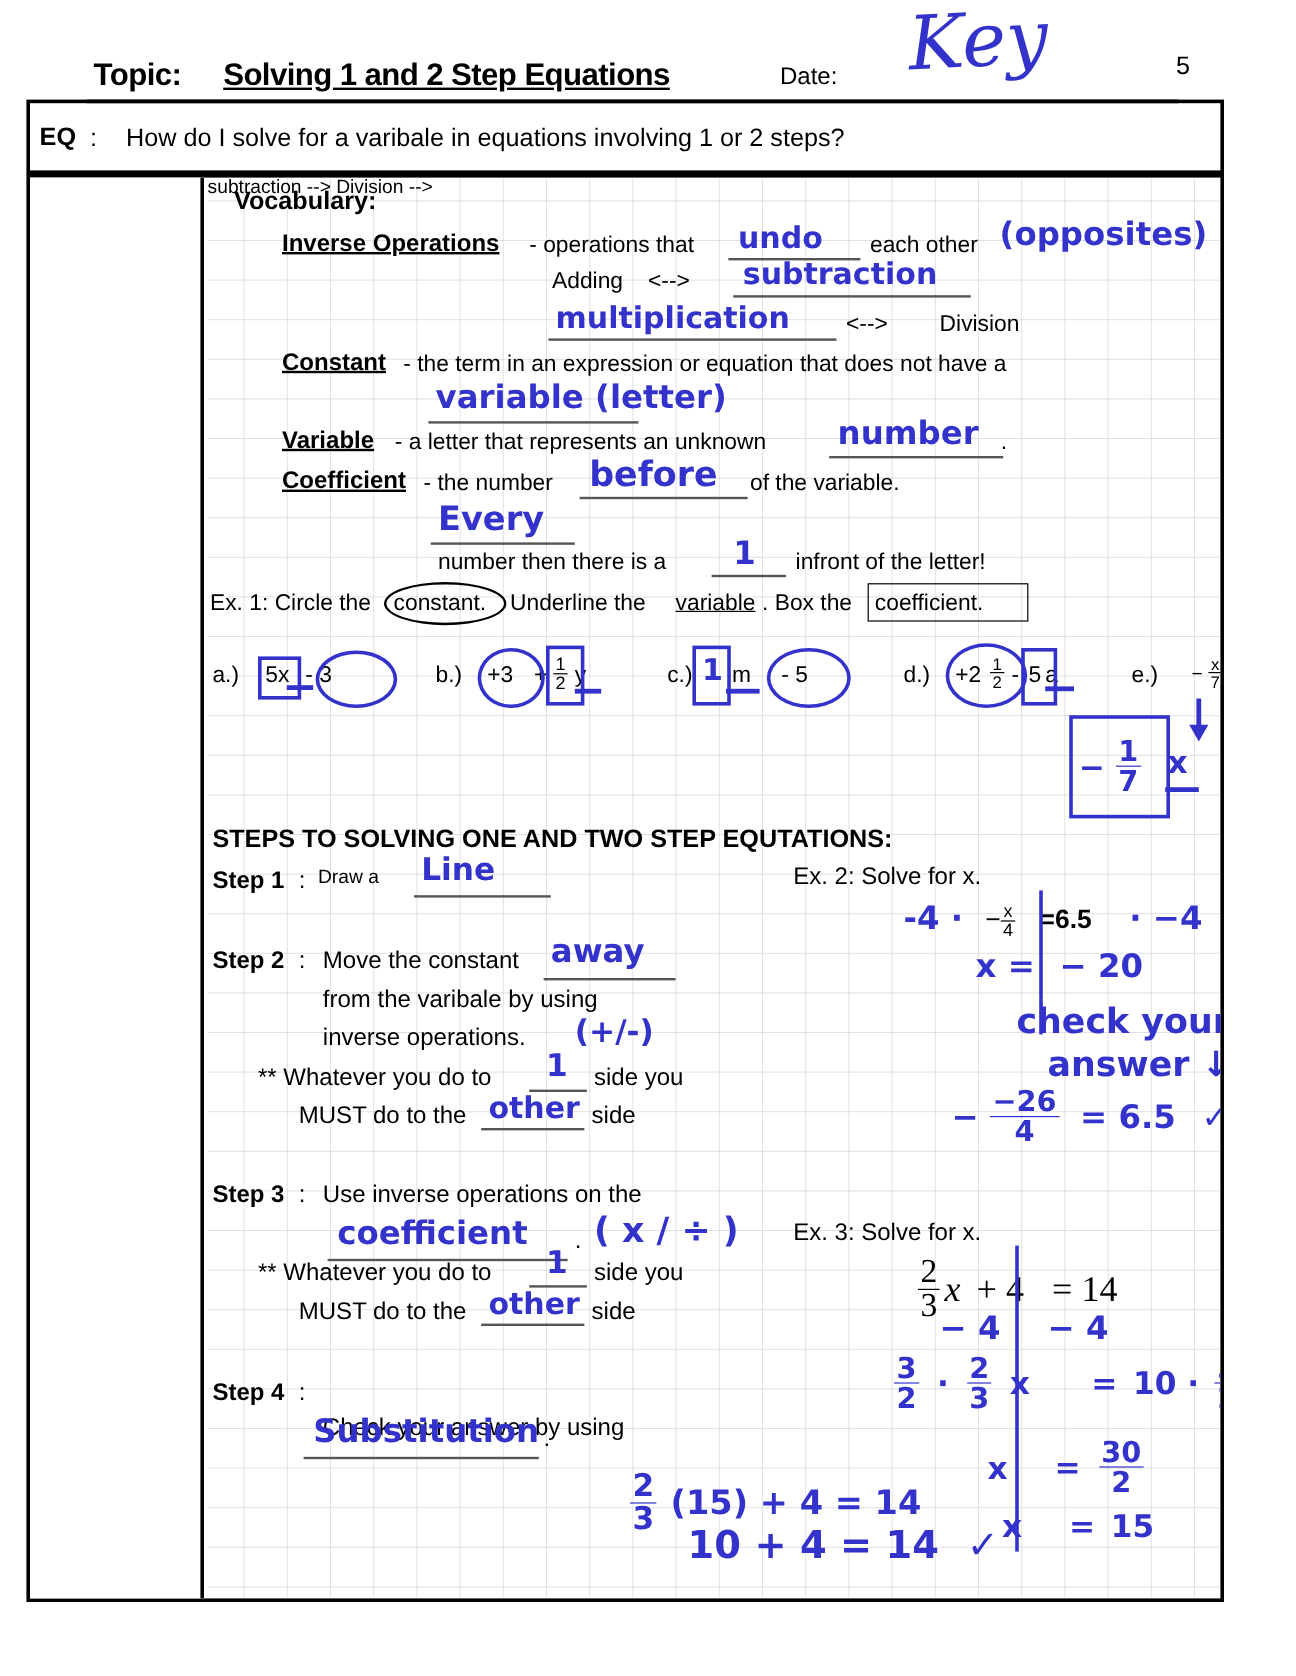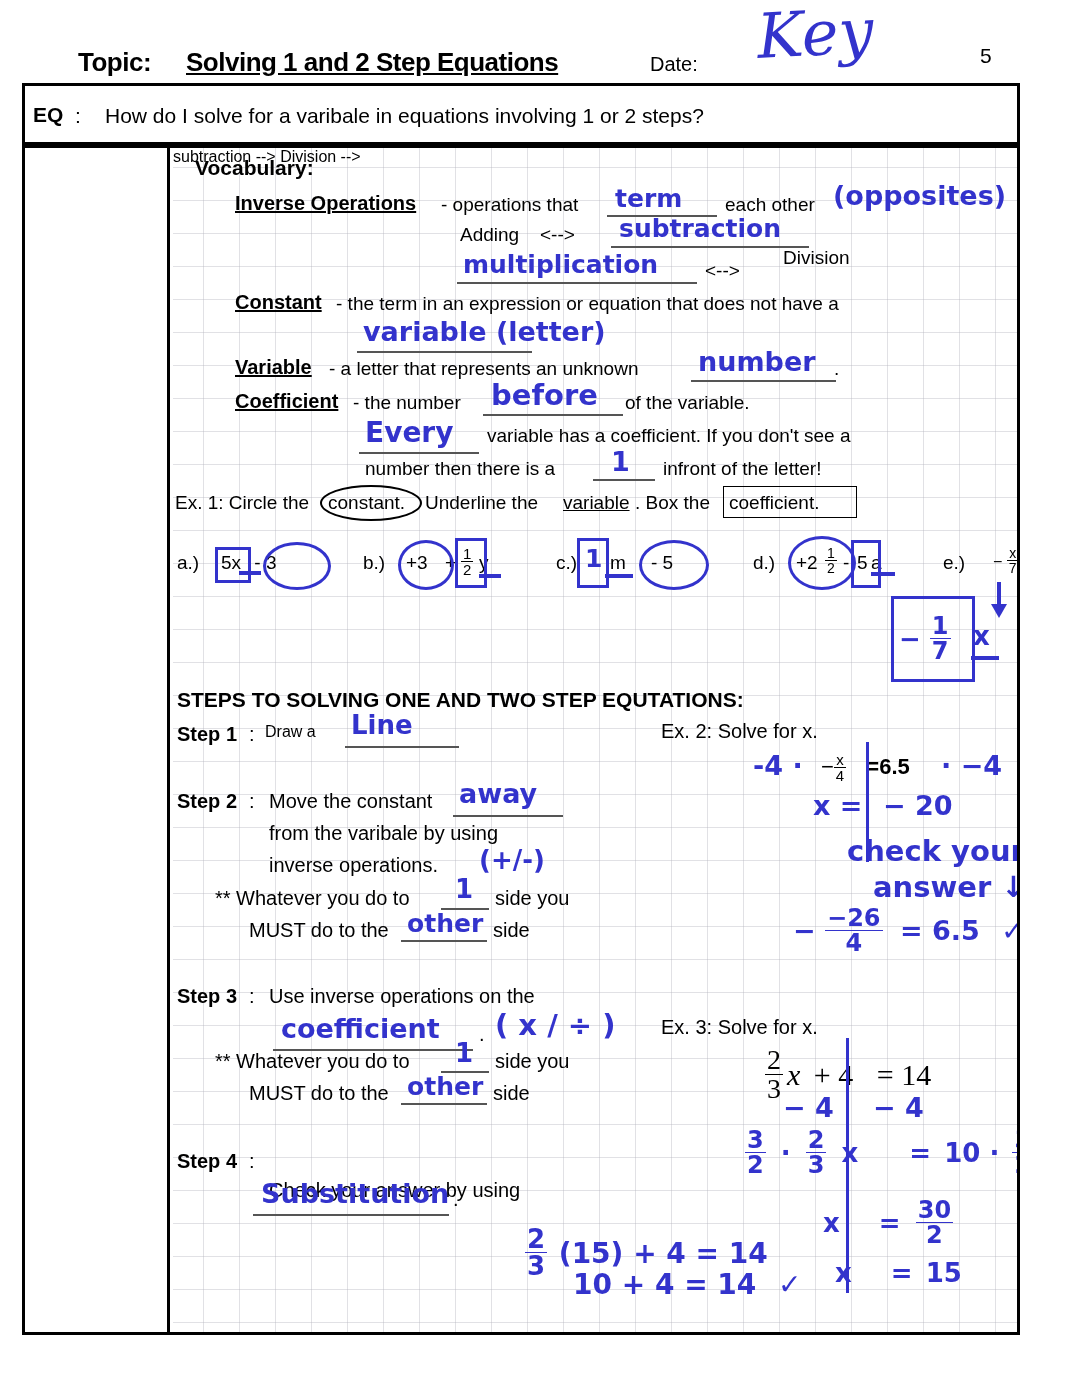--- a/index.html
+++ b/index.html
@@ -86,36 +86,36 @@
   <div id="body-box">
     <div id="notes-col"></div>
     <div id="content-col">
 
       
       <div class="tx b" style="left:22px;top:8px;font-size:21px;">Vocabulary:</div>
 
       
       <div class="tx b u" style="left:62px;top:44px;">Inverse Operations</div>
       <div class="tx" style="left:268px;top:46px;font-size:19px;">- operations that</div>
-      <div class="hw tx" style="left:442px;top:36px;font-size:25px;">term</div>
+      <div class="hw tx" style="left:442px;top:36px;font-size:25px;">undo</div>
       <div class="line" style="left:434px;top:67px;width:110px;"></div>
       <div class="tx" style="left:552px;top:46px;font-size:19px;">each other</div>
       <div class="hw tx" style="left:660px;top:32px;font-size:27px;">(opposites)</div>
 
        subtraction --&gt;
       <div class="tx" style="left:287px;top:76px;font-size:19px;">Adding</div>
       <div class="tx" style="left:367px;top:76px;font-size:19px;">&lt;--&gt;</div>
       <div class="hw tx" style="left:446px;top:66px;font-size:25px;">subtraction</div>
       <div class="line" style="left:438px;top:98px;width:198px;"></div>
 
        Division --&gt;
       <div class="hw tx" style="left:290px;top:102px;font-size:25px;">multiplication</div>
       <div class="line" style="left:284px;top:134px;width:240px;"></div>
       <div class="tx" style="left:532px;top:112px;font-size:19px;">&lt;--&gt;</div>
-      <div class="tx" style="left:610px;top:99px;font-size:19px;">Division</div>
+      <div class="tx" style="left:610px;top:112px;font-size:19px;">Division</div>
 
       
       <div class="tx b u" style="left:62px;top:143px;">Constant</div>
       <div class="tx" style="left:163px;top:145px;font-size:19px;">- the term in an expression or equation that does not have a</div>
       <div class="hw tx" style="left:190px;top:168px;font-size:27px;">variable (letter)</div>
       <div class="line" style="left:184px;top:203px;width:175px;"></div>
 
       
       <div class="tx b u" style="left:62px;top:208px;">Variable</div>
       <div class="tx" style="left:156px;top:210px;font-size:19px;">- a letter that represents an unknown</div>
@@ -126,21 +126,20 @@
       
       <div class="tx b u" style="left:62px;top:242px;">Coefficient</div>
       <div class="tx" style="left:180px;top:244px;font-size:19px;">- the number</div>
       <div class="hw tx" style="left:318px;top:230px;font-size:29px;">before</div>
       <div class="line" style="left:310px;top:266px;width:140px;"></div>
       <div class="tx" style="left:452px;top:244px;font-size:19px;">of the variable.</div>
 
       
       <div class="hw tx" style="left:192px;top:268px;font-size:28px;">Every</div>
       <div class="line" style="left:186px;top:304px;width:120px;"></div>
-      <div class="tx" style="left:314px;top:277px;font-size:19px;">variable has a coefficient.  If you don't see a</div>
       <div class="tx" style="left:192px;top:310px;font-size:19px;">number then there is a</div>
       <div class="hw tx" style="left:438px;top:298px;font-size:27px;">1</div>
       <div class="line" style="left:420px;top:331px;width:62px;"></div>
       <div class="tx" style="left:490px;top:310px;font-size:19px;">infront of the letter!</div>
 
       
       <div class="tx" style="left:2px;top:344px;font-size:19px;">Ex. 1: Circle the</div>
       <div class="tx" style="left:155px;top:344px;font-size:19px;">constant.</div>
       <div class="ellipse-k" style="left:147px;top:337px;width:98px;height:32px;"></div>
       <div class="tx" style="left:252px;top:344px;font-size:19px;">Underline the</div>
@@ -340,20 +339,20 @@
         <span>x</span>
         <span style="margin-left:30px;">=</span>
         <span style="margin-left:4px;">15</span>
       </div>
 
       
       <div class="hw tx" style="left:352px;top:1078px;font-size:28px;">
         <span class="frac" style="font-size:26px;"><span class="n">2</span><span class="d">3</span></span>
         <span style="margin-left:2px;">(15) + 4 = 14</span>
       </div>
-      <div class="hw tx" style="left:400px;top:1120px;font-size:28px;">
+      <div class="hw tx" style="left:400px;top:1120px;font-size:32px;">
         <span>10 + 4 = 14</span>
         <span style="margin-left:12px;">✓</span>
       </div>
 
     </div>
   </div>
 </div>
 
 </body></html>

